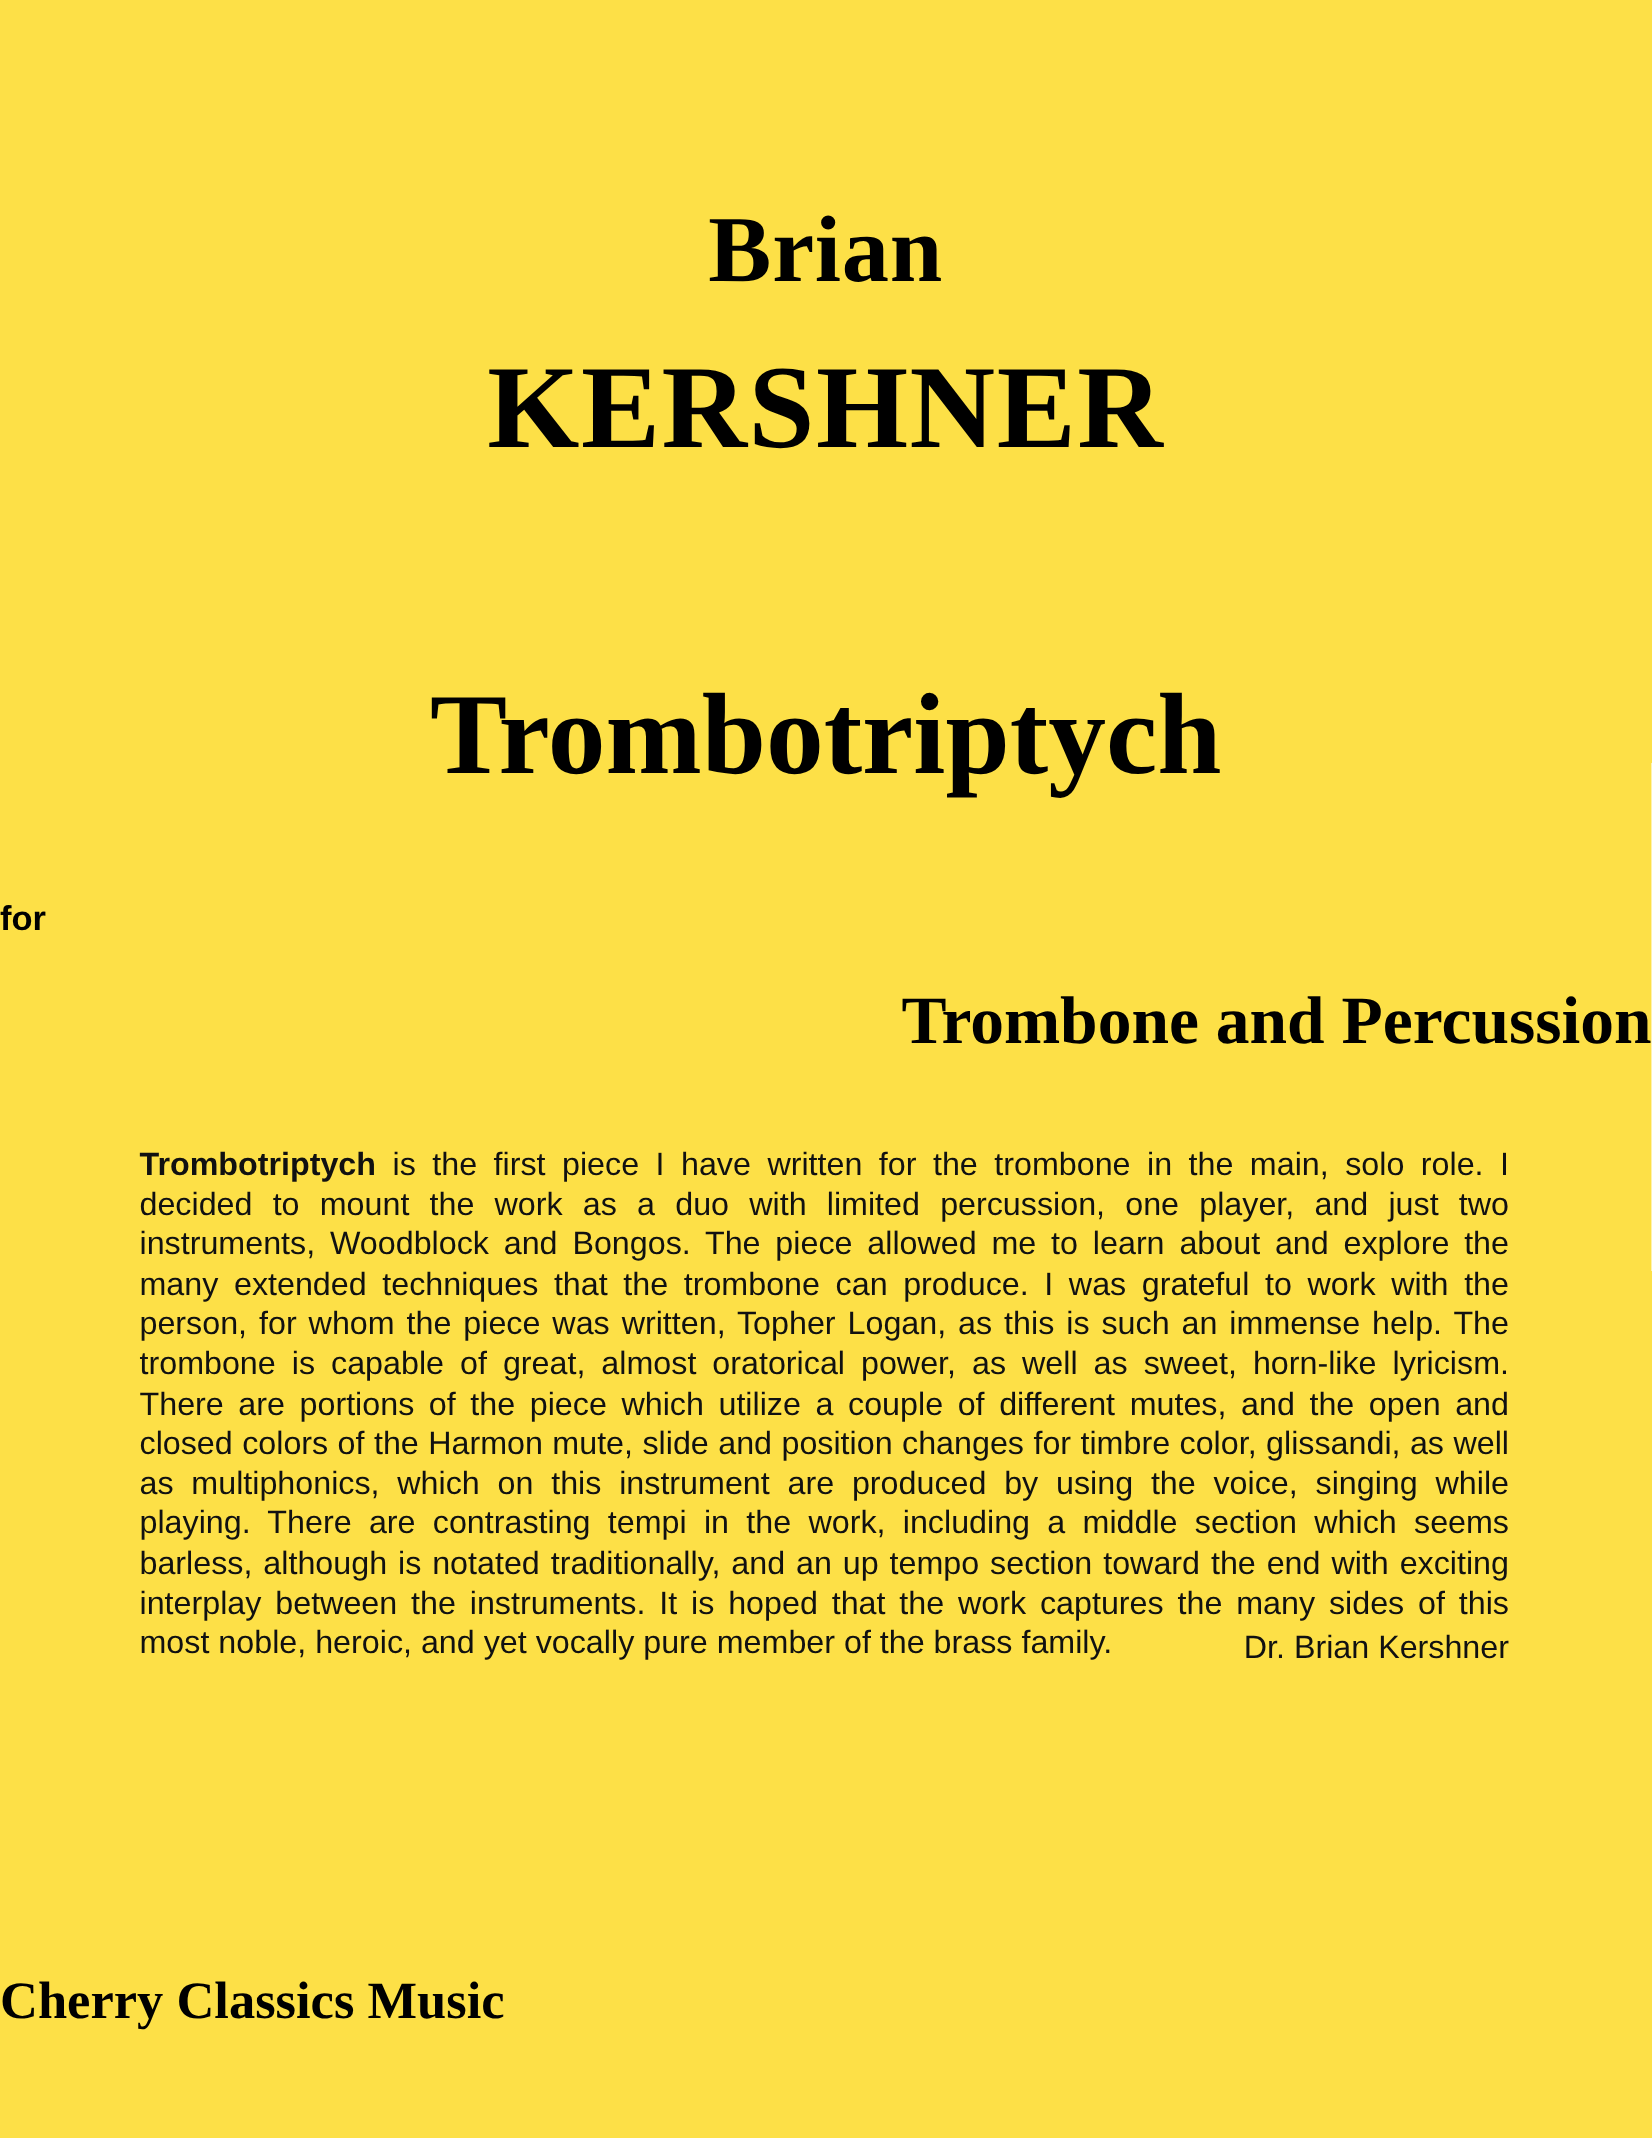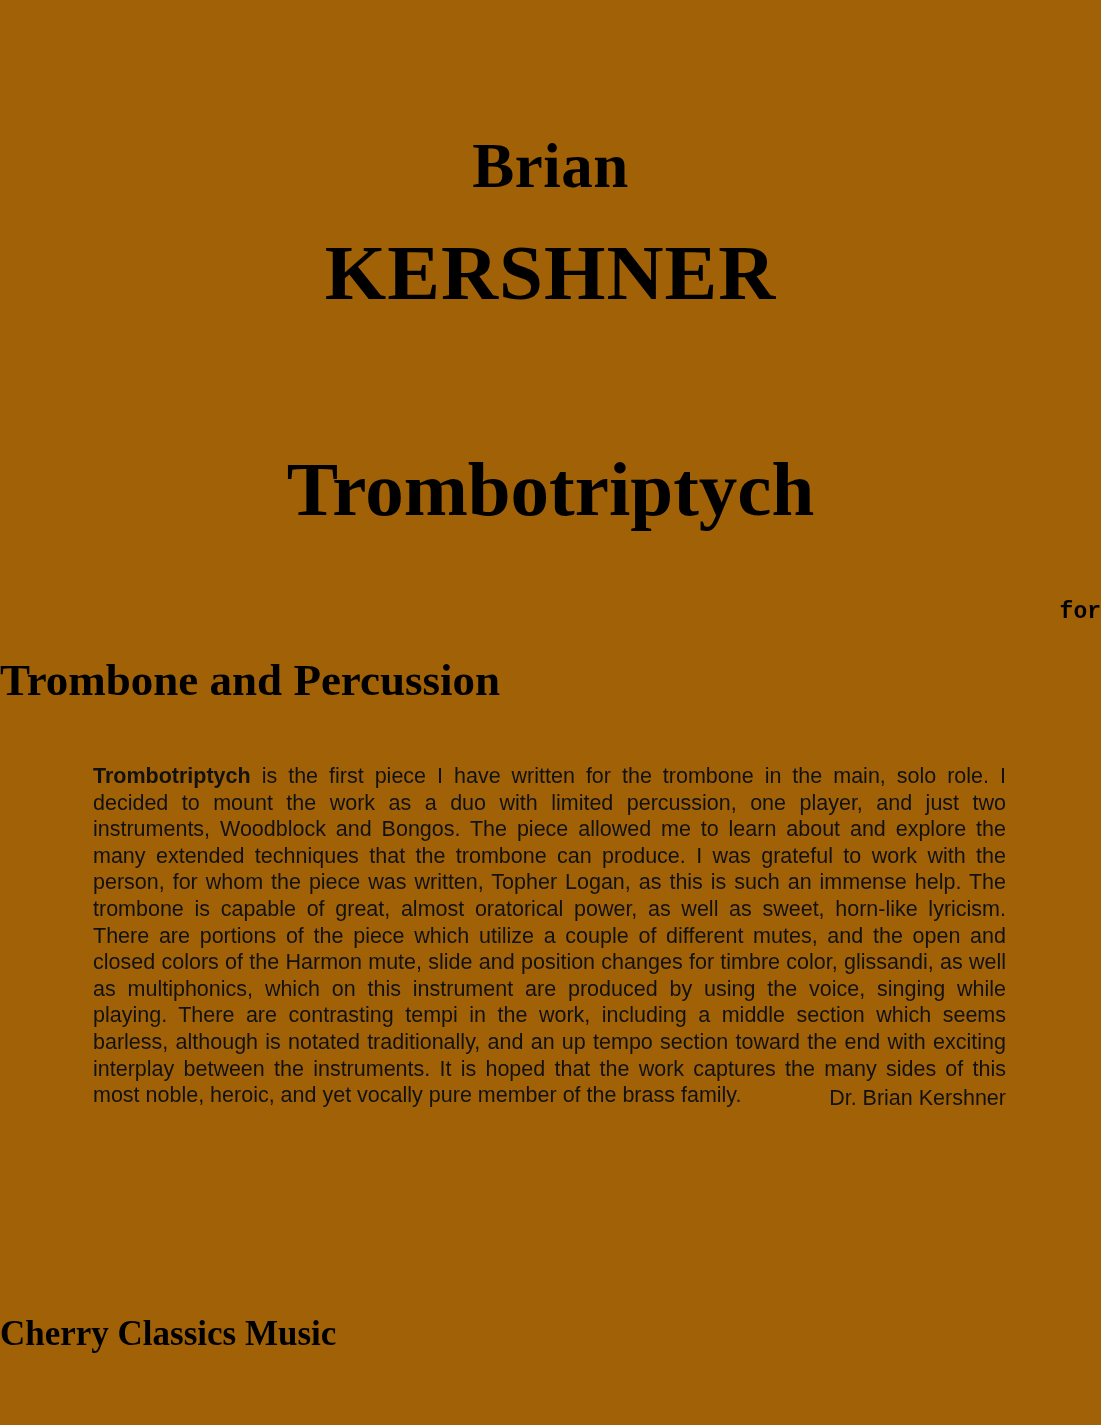--- a/index.html
+++ b/index.html
@@ -4,21 +4,21 @@
 <style>
   html, body {
     margin: 0;
     padding: 0;
     background: #ffffff;
   }
   .page {
     position: relative;
     width: 1101px;
     height: 1425px;
-    background: #a16207;
+    background: #fde047;
     overflow: hidden;
     font-family: "Liberation Serif", "DejaVu Serif", serif;
     color: #000000;
   }
 
   
   .composer-block {
     position: absolute;
     left: 0;
     top: 130px;
@@ -54,34 +54,34 @@
     line-height: 84px;
     letter-spacing: 0px;
   }
 
   
   .for-word {
     position: absolute;
     left: 0;
     top: 598px;
     width: 1101px;
-    text-align: right;
-    font-family: Liberation Mono, monospace;
+    text-align: left;
+    font-family: Liberation Sans, sans-serif;
     font-weight: bold;
     font-size: 23px;
     line-height: 28px;
   }
 
   
   .instrumentation {
     position: absolute;
     left: 0;
     top: 654px;
     width: 1101px;
-    text-align: left;
+    text-align: right;
     font-family: "Liberation Serif", "DejaVu Serif", serif;
     font-weight: bold;
     font-size: 45px;
     line-height: 52px;
   }
 
   
   .note-body {
     position: absolute;
     left: 93px;

